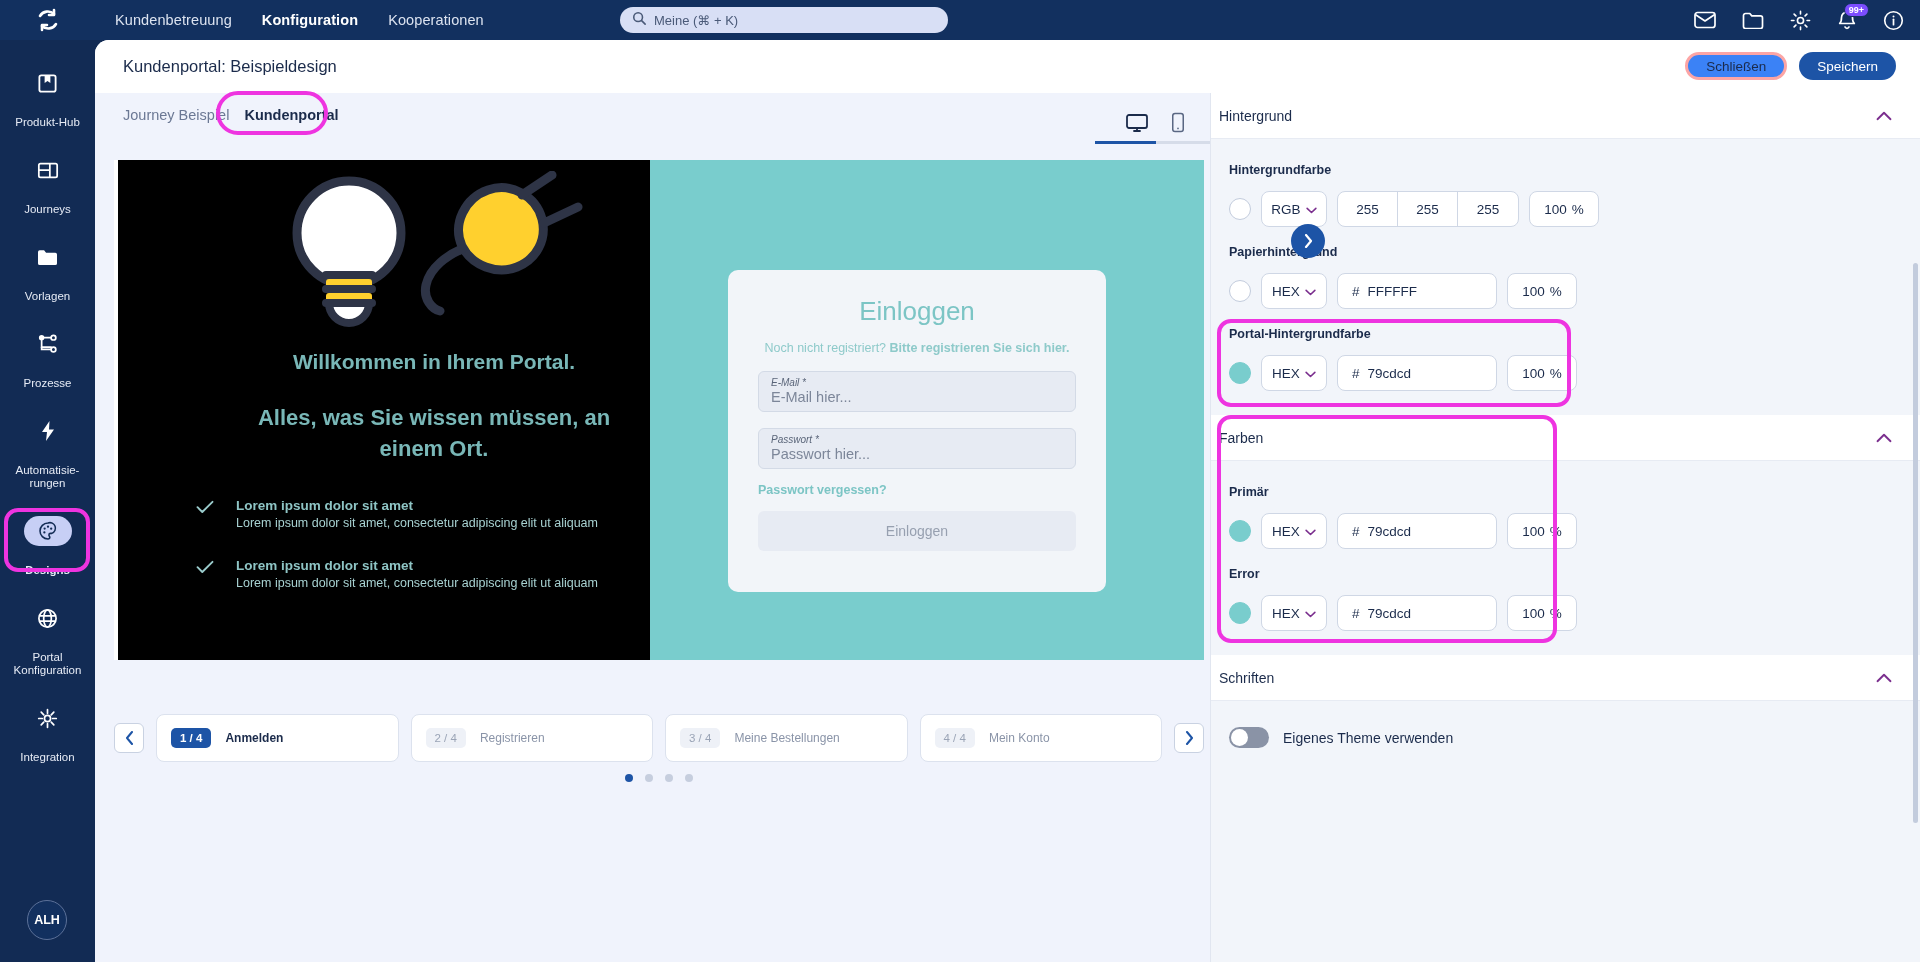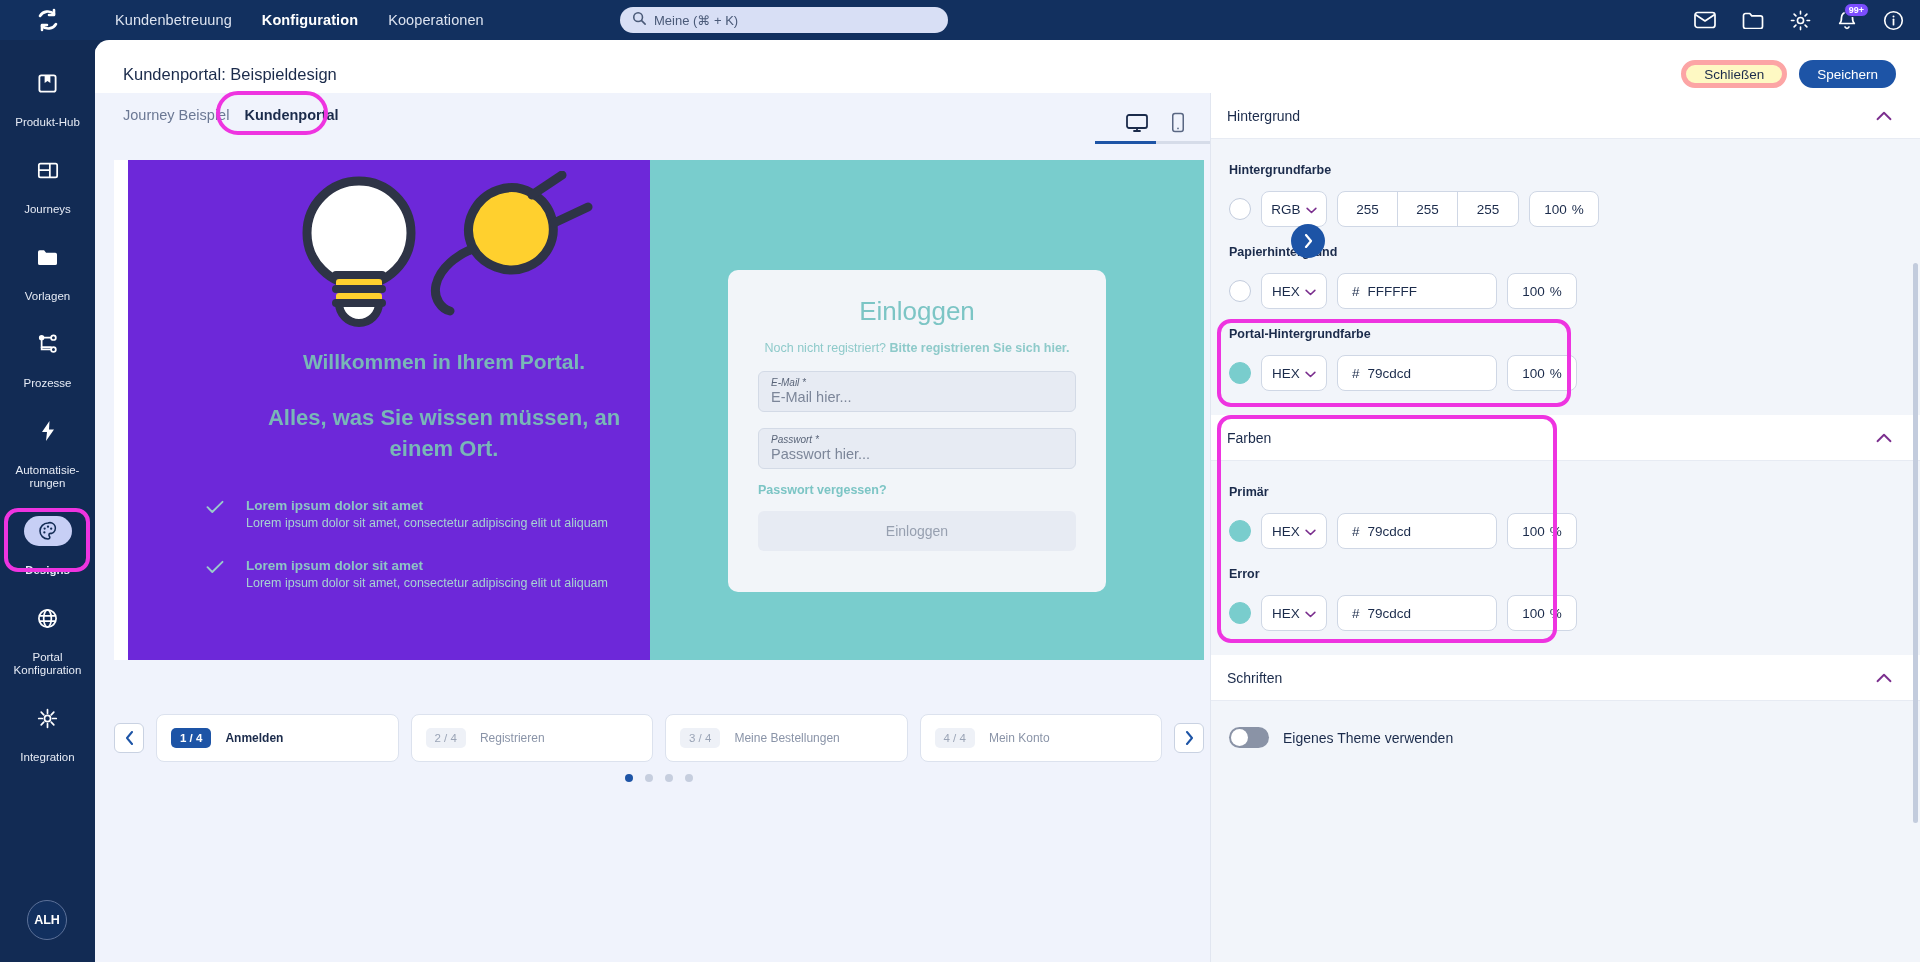--- a/index.html
+++ b/index.html
@@ -61,31 +61,31 @@
     background: #12305F; border: 1.5px solid #5C7199; color: #fff; font-size: 12.5px; font-weight: bold;
     display:flex; align-items:center; justify-content:center;
   }
 
   
   .card {
     position: absolute; left: 95px; top: 40px; width: 1825px; height: 922px;
     background: #FFFFFF; border-top-left-radius: 14px; overflow: hidden;
   }
   .card-header {
-    position: absolute; left: 0; top: 8px; width: 1825px; height: 53px;
+    position: absolute; left: 0; top: 0; width: 1825px; height: 53px;
     background: #FFFFFF; display: flex; align-items: center;
   }
   .card-title { margin-left: 28px; color: #1B2B4B; font-size: 16.5px; }
   .hdr-btns { position: absolute; right: 24px; top: 12px; display: flex; gap: 12px; }
   .btn {
     height: 28px; border-radius: 14px; font-size: 13.5px; display:flex; align-items:center;
     justify-content:center; padding: 0 18px; cursor: pointer; border: none;
     font-family: "Liberation Sans", sans-serif;
   }
-  .btn-outline { background: #fef9c3; color: #1B2B4B; border: 5px solid #fca5a5; text-align: right; }
+  .btn-outline { background: #3b82f6; color: #1B2B4B; border: 3px solid #fca5a5; text-align: right; }
   .btn-primary { background: #1D54A6; color: #FFFFFF; }
 
   
   .workspace {
     position: absolute; left: 0; top: 53px; width: 1825px; height: 869px;
     background: #F0F3FC;
   }
 
   
   .tabs { position: absolute; left: 28px; top: 14px; display: flex; align-items: flex-start; gap: 15px; height: 40px; }
@@ -101,21 +101,21 @@
   .device-icons .ico { color: #1B2B4B; }
   .device-underline { position: relative; height: 3px; background: #D6DCE9; width: 120px; margin-top: 4px; }
   .device-underline .sel { position:absolute; left:0; top:0; width: 61px; height:3px; background:#1D54A6; }
 
   
   .preview {
     position: absolute; left: 19px; top: 67px; width: 1090px; height: 500px;
     background: #FFFFFF; overflow: hidden;
   }
   .preview-left {
-    position: absolute; left: 14px; top: 0; width: 632px; height: 500px; background: #6d28d9;
+    position: absolute; left: 4px; top: 0; width: 632px; height: 500px; background: #000000;
     padding-top: 6px;
   }
   .preview-right {
     position: absolute; left: 536px; top: 0; width: 554px; height: 500px; background: #79cdcd;
   }
 
   .hero-art { height: 170px; display:flex; align-items:center; justify-content:center; }
   .welcome {
     color: #79b7b7; font-size: 21px; font-weight: bold; text-align:center; margin-top: 14px;
   }
@@ -168,21 +168,21 @@
   .dot { width: 8px; height: 8px; border-radius: 50%; background:#C6CEDE; }
   .dot.on { background:#1D54A6; }
 
   
   .rpanel {
     position: absolute; left: 1115px; top: 0; width: 710px; height: 869px;
     background: #F2F5FA; border-left: 1px solid #E1E6F0; overflow: hidden;
   }
   .acc-head {
     height: 46px; background:#FFFFFF; display:flex; align-items:center; justify-content:space-between;
-    padding: 0 28px 0 16px; border-bottom: 1px solid #E7EBF3;
+    padding: 0 28px 0 8px; border-bottom: 1px solid #E7EBF3;
   }
   .acc-head .t { color:#1B2B4B; font-size: 14px; }
   .chev-up { color:#7B2F8E; }
   .acc-body { padding: 16px 18px 6px; }
   .grp-label { color:#1B2B4B; font-size: 12.5px; font-weight: bold; margin: 8px 0 0; }
   .color-row { display:flex; align-items:center; gap: 10px; margin-top: 14px; margin-bottom: 18px; }
   .swatch { width: 22px; height: 22px; border-radius: 50%; background:#FFFFFF; border:1px solid #C3CCDD; flex:none; }
   .swatch.teal { background:#79cdcd; border-color:#79cdcd; }
   .mode-sel {
     width: 66px; height: 36px; background:#FFFFFF; border:1px solid #CFD7E5; border-radius: 8px;

